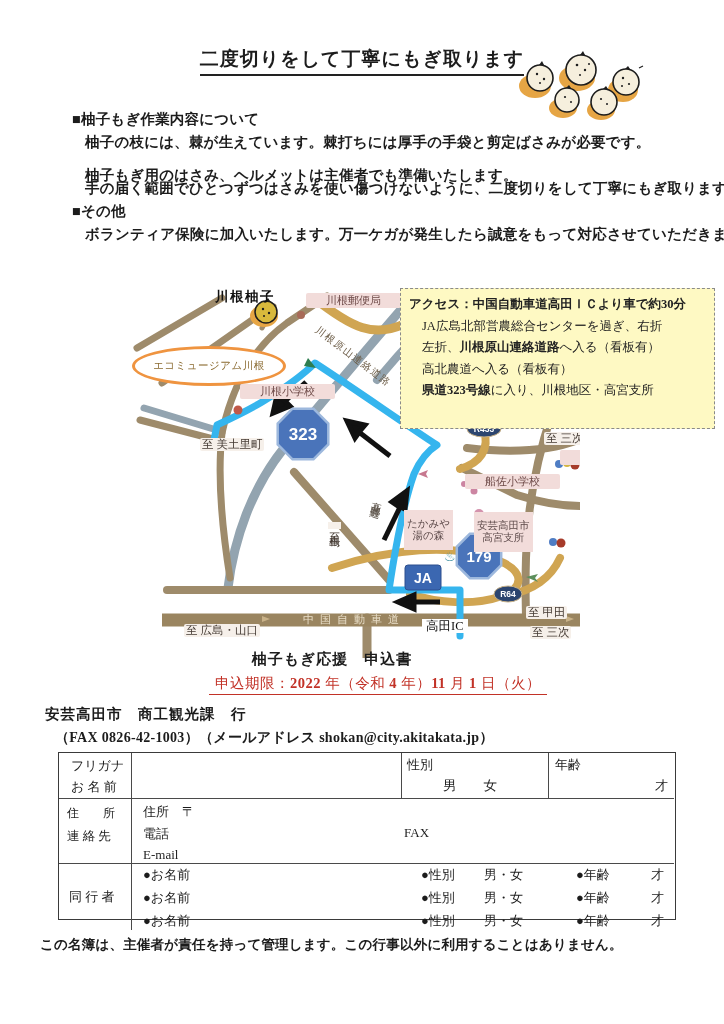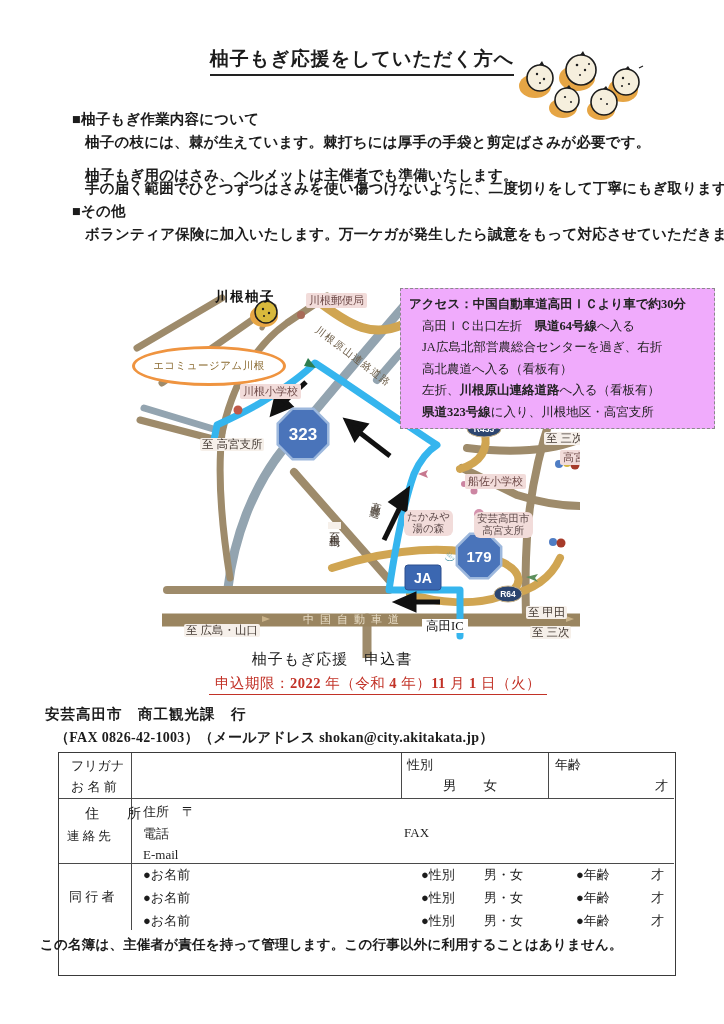--- a/index.html
+++ b/index.html
@@ -7,62 +7,62 @@
         font-family:"Liberation Serif","DejaVu Serif",serif;color:#1c1c1c;overflow:hidden;}
   .abs{position:absolute;}
   
   .title-wrap{position:absolute;top:46px;left:0;width:724px;text-align:center;}
   .title{display:inline-block;font-size:19px;font-weight:bold;letter-spacing:1px;
          border-bottom:2px solid #222;padding-bottom:2px;}
   
   .bodyline{position:absolute;font-size:14.5px;font-weight:bold;white-space:pre;letter-spacing:.2px;}
   
   .access{position:absolute;left:400px;top:288px;width:315px;height:141px;
-          border:1px dashed #8a8a8a;background:#f0abfc;padding:5px 8px;box-sizing:border-box;z-index:5;}
+          border:1px dashed #8a8a8a;background:#fef9c3;padding:5px 8px;box-sizing:border-box;z-index:5;}
   .access .ln{font-size:12.5px;line-height:21.5px;white-space:pre;color:#222;}
   .access .ind{padding-left:13px;}
   
   .map{position:absolute;left:122px;top:288px;width:458px;height:370px;overflow:hidden;}
   .map svg{position:absolute;left:0;top:0;}
   .ml{position:absolute;white-space:pre;line-height:1.15;z-index:3;}
-  .ml-pink{background:#f2dcda;color:#6e4a48;font-size:11px;padding:1px 3px;border-radius:2px;}
-  .ml-pink2{background:#f2dcda;color:#5d4a4a;font-size:10.5px;padding:1px 3px;border-radius:6px;
+  .ml-pink{background:#f2dcda;color:#6e4a48;font-size:11px;padding:1px 20px;border-radius:2px;}
+  .ml-pink2{background:#f2dcda;color:#5d4a4a;font-size:10.5px;padding:8px 3px;border-radius:0;
             text-align:center;white-space:pre-line;}
   .ml-black{font-weight:bold;font-size:13.5px;color:#111;letter-spacing:1.5px;}
   .ml-dest{background:#f6f0ea;color:#443a33;font-size:11.5px;padding:0 2px;border-radius:2px;}
   .ml-eco{width:148px;height:34px;border:3px solid #ef9440;border-radius:50%;background:#fff;
           color:#8a6a30;font-size:10.5px;display:flex;align-items:center;justify-content:center;
           letter-spacing:.5px;}
   .ml-vert{writing-mode:vertical-rl;font-size:11px;color:#443a33;background:#f6f0ea;padding:2px 0;}
   .ml-vertrot{writing-mode:vertical-rl;font-size:10.5px;color:#5a5148;transform:rotate(14deg);letter-spacing:2px;}
   .ml-rot{transform:rotate(37deg);transform-origin:left top;font-size:10px;color:#6b5b45;letter-spacing:1.5px;}
   .ml-cream{color:#e9dfc9;font-size:11px;letter-spacing:6px;}
   .ml-white{background:#fff;padding:0 4px;font-size:12.5px;color:#111;}
   .ml-onsen{color:#3e8fa0;font-size:13px;}
   
-  .app-title{position:absolute;top:650px;left:0;width:664px;text-align:center;font-size:15px;letter-spacing:1px;}
+  .app-title{position:absolute;top:650px;left:0;width:664px;text-align:center;font-size:15px;letter-spacing:1px;font-weight:bold;}
   .deadline-wrap{position:absolute;top:674px;left:0;width:724px;text-align:center;margin-left:16px;}
   .deadline{display:inline-block;color:#c23227;font-size:14.5px;border-bottom:1.5px solid #c23227;
             padding:0 6px 1px 6px;letter-spacing:.5px;}
   .addressee{position:absolute;left:45px;top:705px;font-size:14.5px;font-weight:bold;letter-spacing:1px;}
   .contact{position:absolute;left:55px;top:729px;font-size:14px;font-weight:bold;letter-spacing:.3px;}
   
-  .ftable{position:absolute;left:58px;top:752px;width:618px;height:224px;border:1.5px solid #3a3a3a;
+  .ftable{position:absolute;left:58px;top:752px;width:618px;height:168px;border:1.5px solid #3a3a3a;
           box-sizing:border-box;font-size:13px;}
   .ftable .vline,.ftable .hline{position:absolute;background:#4a4a4a;}
   .ftable .txt{position:absolute;white-space:pre;}
   .note{position:absolute;left:40px;top:936px;font-size:13.5px;font-weight:bold;letter-spacing:.2px;}
 </style>
 </head>
 <body>
 
 <div class="page">
 
   <div class="title-wrap">
-    <span class="title">柚子もぎ応援をしていただく方へ</span>
+    <span class="title">二度切りをして丁寧にもぎ取ります</span>
   </div>
 
   <svg class="abs" style="left:505px;top:50px;" width="165" height="72" viewBox="0 0 165 72">
     <g>
       <ellipse cx="30" cy="36" rx="16" ry="12" fill="#e6a544"></ellipse>
       <ellipse cx="72" cy="28" rx="18" ry="13" fill="#e6a544"></ellipse>
       <ellipse cx="118" cy="40" rx="15" ry="12" fill="#e6a544"></ellipse>
       <ellipse cx="58" cy="58" rx="14" ry="10" fill="#e6a544"></ellipse>
       <ellipse cx="96" cy="60" rx="14" ry="10" fill="#e6a544"></ellipse>
     </g>
@@ -106,24 +106,23 @@
 
   <div class="bodyline" style="left:72px;top:110px;">■柚子もぎ作業内容について</div>
   <div class="bodyline" style="left:85px;top:133px;">柚子の枝には、棘が生えています。棘打ちには厚手の手袋と剪定ばさみが必要です。</div>
   <div class="bodyline" style="left:85px;top:156px;margin-top:10px;">柚子もぎ用のはさみ、ヘルメットは主催者でも準備いたします。</div>
   <div class="bodyline" style="left:85px;top:179px;">手の届く範囲でひとつずつはさみを使い傷つけないように、二度切りをして丁寧にもぎ取ります。</div>
   <div class="bodyline" style="left:72px;top:202px;">■その他</div>
   <div class="bodyline" style="left:85px;top:225px;">ボランティア保険に加入いたします。万一ケガが発生したら誠意をもって対応させていただきます。</div>
 
   <div class="access">
     <div class="ln"><span style="font-weight: bold;">アクセス：中国自動車道高田ＩＣより車で約30分</span></div>
-    <div class="ln ind"><span>高田ＩＣ出口左折　</span><span style="font-weight: bold;">県道64号線</span><span>へ入る</span></div>
     <div class="ln ind"><span>JA広島北部営農総合センターを過ぎ、右折</span></div>
+    <div class="ln ind"><span>左折、</span><span style="font-weight: bold;">川根原山連絡道路</span><span>へ入る（看板有）</span></div>
     <div class="ln ind"><span>高北農道へ入る（看板有）</span></div>
-    <div class="ln ind"><span>左折、</span><span style="font-weight: bold;">川根原山連絡道路</span><span>へ入る（看板有）</span></div>
     <div class="ln ind"><span style="font-weight: bold;">県道323号線</span><span>に入り、川根地区・高宮支所</span></div>
   </div>
 
   <div class="map">
     <svg width="458" height="370" viewBox="0 0 458 370">
 
       <g stroke="#93a4b0" fill="none" stroke-linecap="round">
         <path d="M305,-8 C262,40 212,100 162,160 C130,200 112,250 106,300" stroke-width="9"></path>
         <path d="M340,2 C310,30 280,62 255,92" stroke-width="8"></path>
         <path d="M22,120 L98,143" stroke-width="7"></path>
@@ -214,21 +213,21 @@
           <circle cx="147" cy="25" r="1.2" fill="#1d1d1d"></circle>
         <circle cx="142" cy="28" r="1" fill="#1d1d1d"></circle>
           <path d="M143,13 l3,-3 l2,3 z" fill="#1d1d1d"></path>
       </g>
     </svg>
     <div>
         <div class="ml ml-black" style="left: 93px; top: 1px;">川根柚子</div>
         <div class="ml ml-pink" style="left: 184px; top: 5px;">川根郵便局</div>
         <div class="ml ml-eco" style="left: 10px; top: 58px;">エコミュージアム川根</div>
         <div class="ml ml-pink" style="left: 118px; top: 96px;">川根小学校</div>
-        <div class="ml ml-dest" style="left: 78px; top: 150px;">至 高宮支所</div>
+        <div class="ml ml-dest" style="left: 78px; top: 150px;">至 美土里町</div>
         <div class="ml ml-rot" style="left: 198px; top: 36px;">川根原山連絡道路</div>
         <div class="ml ml-pink" style="left: 316px; top: 186px; margin-left: 27px;">船佐小学校</div>
         <div class="ml ml-pink2" style="left: 282px; top: 222px;">たかみや
 湯の森</div>
         <div class="ml ml-pink2" style="left: 352px; top: 224px;">安芸高田市
 高宮支所</div>
         <div class="ml ml-onsen" style="left: 322px; top: 262px;">♨</div>
         <div class="ml ml-vert" style="left: 206px; top: 234px;">至 島根</div>
         <div class="ml ml-vertrot" style="left: 250px; top: 206px;">高北農道</div>
         <div class="ml ml-cream" style="left: 148px; top: 325px; margin-left: 33px;">中国自動車道</div>
@@ -257,21 +256,21 @@
     <div class="vline" style="left:489px;top:0;width:1px;height:45px;"></div>
 
     <div class="txt" style="left:12px;top:4px;">フリガナ</div>
     <div class="txt" style="left:12px;top:25px;">お 名 前</div>
     <div class="txt" style="left:82px;top:4px;width:256px;height:38px;"></div>
     <div class="txt" style="left:348px;top:3px;">性別</div>
     <div class="txt" style="left:384px;top:24px;font-size:13.5px;">男　　女</div>
     <div class="txt" style="left:496px;top:3px;">年齢</div>
     <div class="txt" style="left:596px;top:24px;">才</div>
 
-    <div class="txt" style="left:8px;top:52px;font-size:14px;margin-left:18px;">住　　所</div>
+    <div class="txt" style="left:8px;top:52px;font-size:12px;">住　　所</div>
     <div class="txt" style="left:8px;top:75px;font-size:12.5px;">連 絡 先</div>
     <div class="txt" style="left:84px;top:50px;">住所　〒</div>
     <div class="txt" style="left:84px;top:72px;">電話</div>
     <div class="txt" style="left:345px;top:72px;">FAX</div>
     <div class="txt" style="left:84px;top:94px;">E-mail</div>
 
     <div class="txt" style="left:10px;top:135px;">同 行 者</div>
     <div class="txt" style="left:84px;top:113px;">●お名前</div>
     <div class="txt" style="left:362px;top:113px;">●性別</div>
     <div class="txt" style="left:425px;top:113px;">男・女</div>

